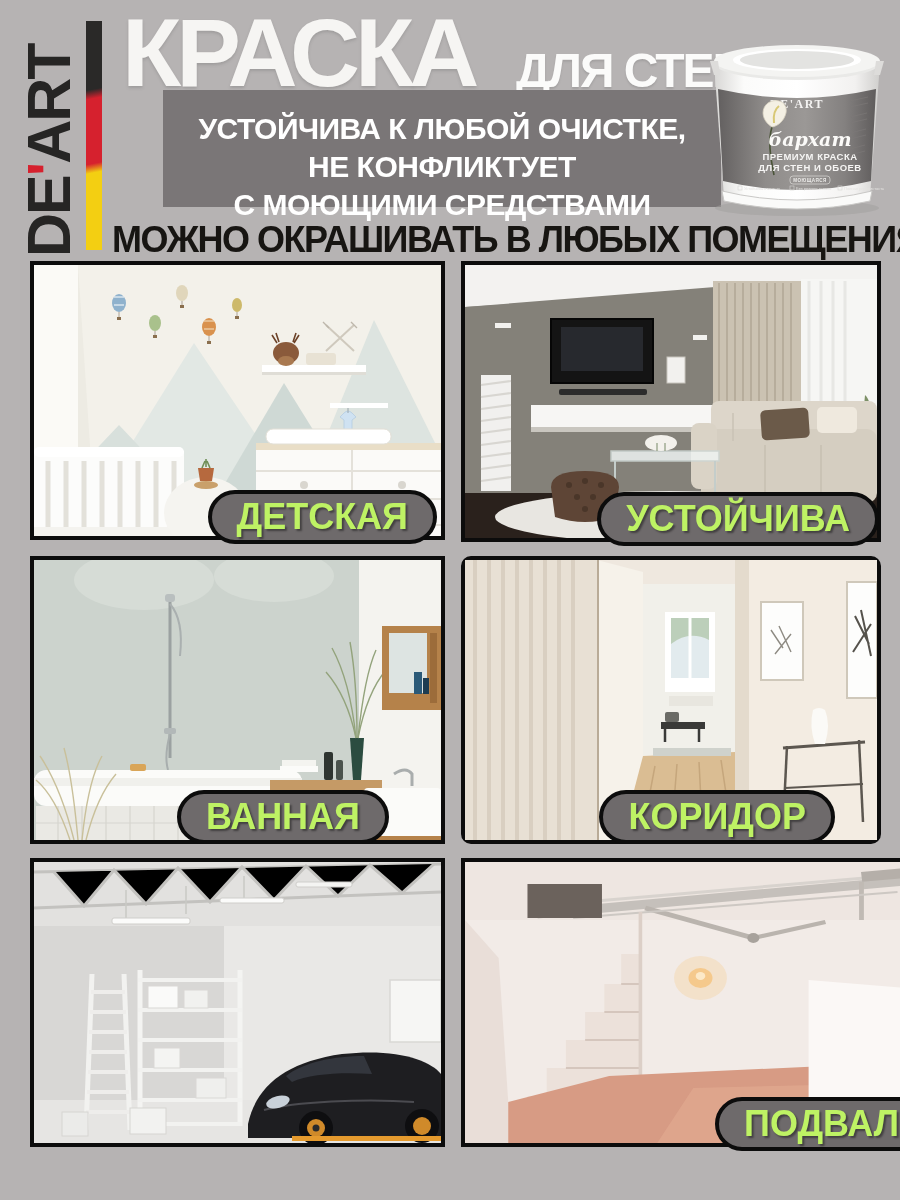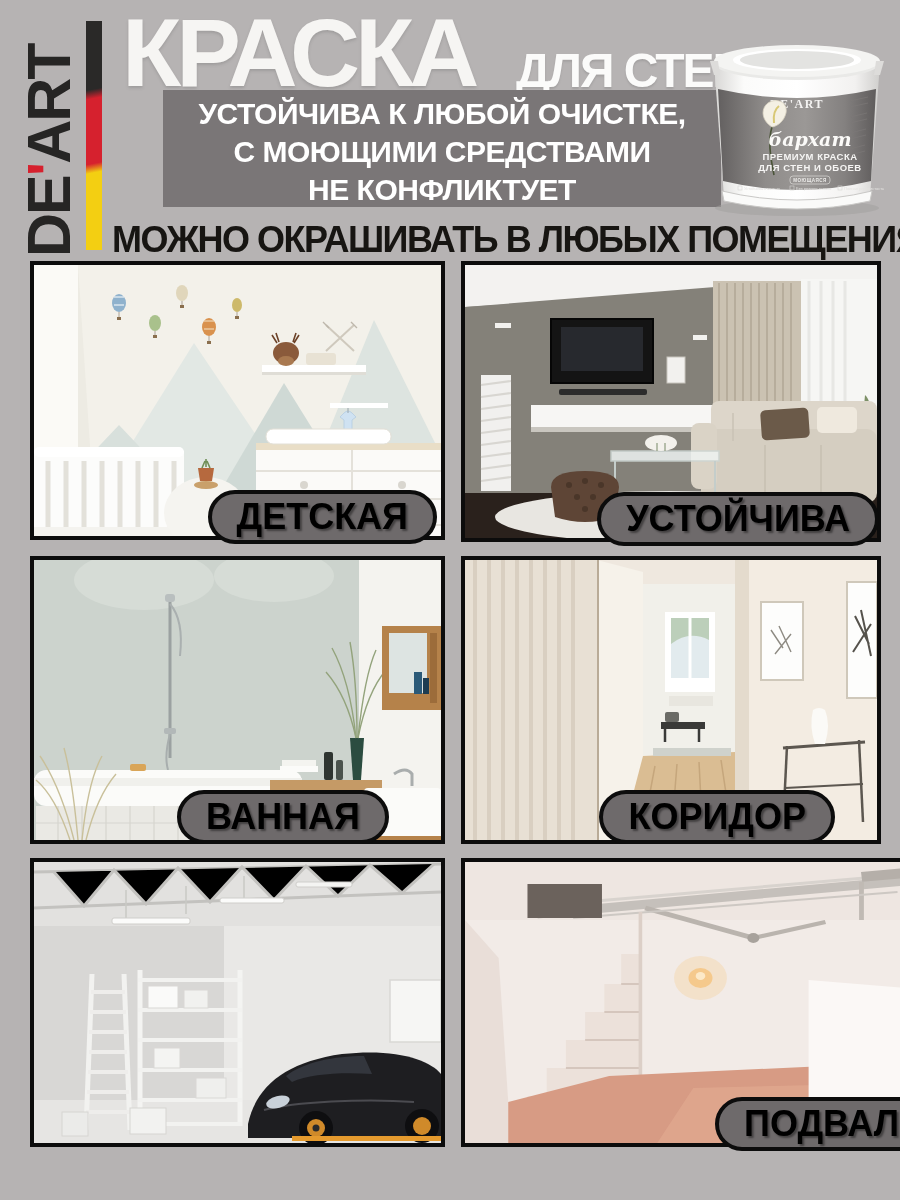--- a/index.html
+++ b/index.html
@@ -32,67 +32,67 @@
     color:#f6f5f3; line-height:1; text-shadow:0 2px 3px rgba(90,90,90,.25);
   }
   .title-sub {
     position:absolute; left:516px; top:47px;
     font-size:48px; font-weight:800; letter-spacing:-2px;
     color:#fbfbfa; line-height:1; text-shadow:0 2px 2px rgba(90,90,90,.2);
   }
   .benefit-box {
     position:absolute; left:163px; top:90px; width:558px; height:117px;
     background:#7a7677; color:#ffffff; text-align:center;
-    font-size:30px; font-weight:800; line-height:38px; padding-top:5px;
+    font-size:30px; font-weight:800; line-height:38px; padding-top:20px;
     letter-spacing:-0.5px;
   }
   .headline {
     position:absolute; left:112px; top:219px; width:776px;
     font-size:36px; font-weight:800; letter-spacing:-1.5px;
     color:#171512; white-space:nowrap;
   }
 
   
   .bucket { position:absolute; left:698px; top:5px; width:198px; height:214px; }
   .bucket svg { width:100%; height:100%; display:block; }
 
   
   .photo {
     position:absolute; border:4px solid #0c0c0c; background:#fff;
   }
   .photo svg { width:100%; height:100%; display:block; }
   .room-pill {
     position:absolute;
     background:#6e6a6b; border:4px solid #0c0c0c; border-radius:34px;
-    color:#000000; font-weight:800; font-size:36px; line-height:40px;
+    color:#bef264; font-weight:800; font-size:36px; line-height:40px;
     padding:3px 25px; letter-spacing:0;
     text-shadow:2px 2px 2px rgba(0,0,0,.4);
     white-space:nowrap;
   }
   .p-r1c1 { left:30px;  top:261px; width:415px; height:279px; }
   .p-r1c2 { left:461px; top:261px; width:420px; height:281px; }
   .p-r2c1 { left:30px;  top:556px; width:415px; height:288px;text-align:center; }
-  .p-r2c2 { left:461px; top:556px; width:420px; height:288px; }
+  .p-r2c2 { left:461px; top:556px; width:420px; height:288px;border-radius:10px; }
   .p-r3c1 { left:30px;  top:858px; width:415px; height:289px; }
   .p-r3c2 { left:461px; top:858px; width:503px; height:289px; }
 </style>
 </head>
 <body>
 
 <div id="canvas">
 
   <div class="logo-text"><span>DE</span><span class="apos">'</span><span>ART</span></div>
   <div class="flag-stripe"></div>
 
   <div class="title-main">КРАСКА</div>
   <div class="title-sub">ДЛЯ СТЕН</div>
   <div class="benefit-box">
     <div>УСТОЙЧИВА К ЛЮБОЙ ОЧИСТКЕ,</div>
+    <div>НЕ КОНФЛИКТУЕТ</div>
     <div>С МОЮЩИМИ СРЕДСТВАМИ</div>
-    <div>НЕ КОНФЛИКТУЕТ</div>
   </div>
   <div class="headline">МОЖНО ОКРАШИВАТЬ В ЛЮБЫХ ПОМЕЩЕНИЯХ</div>
 
   <div class="bucket">
     <svg viewBox="0 0 198 214">
       <defs>
         <linearGradient id="bodyG" x1="0" y1="0" x2="1" y2="0">
           <stop offset="0" stop-color="#d8d7d5"></stop>
             <stop offset="0.18" stop-color="#fbfbfa"></stop>
           <stop offset="0.5" stop-color="#ffffff"></stop>

